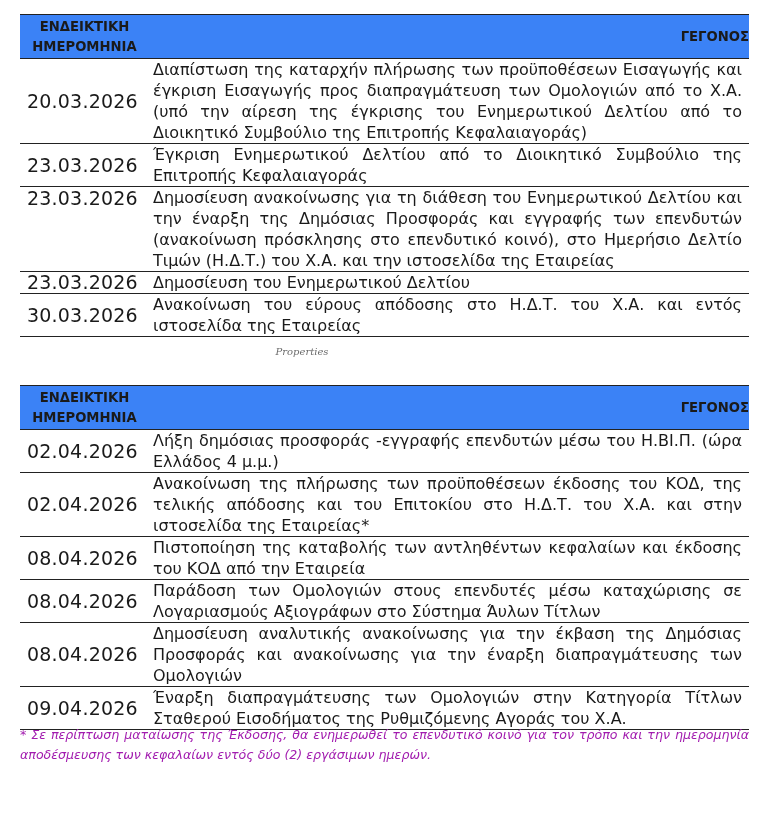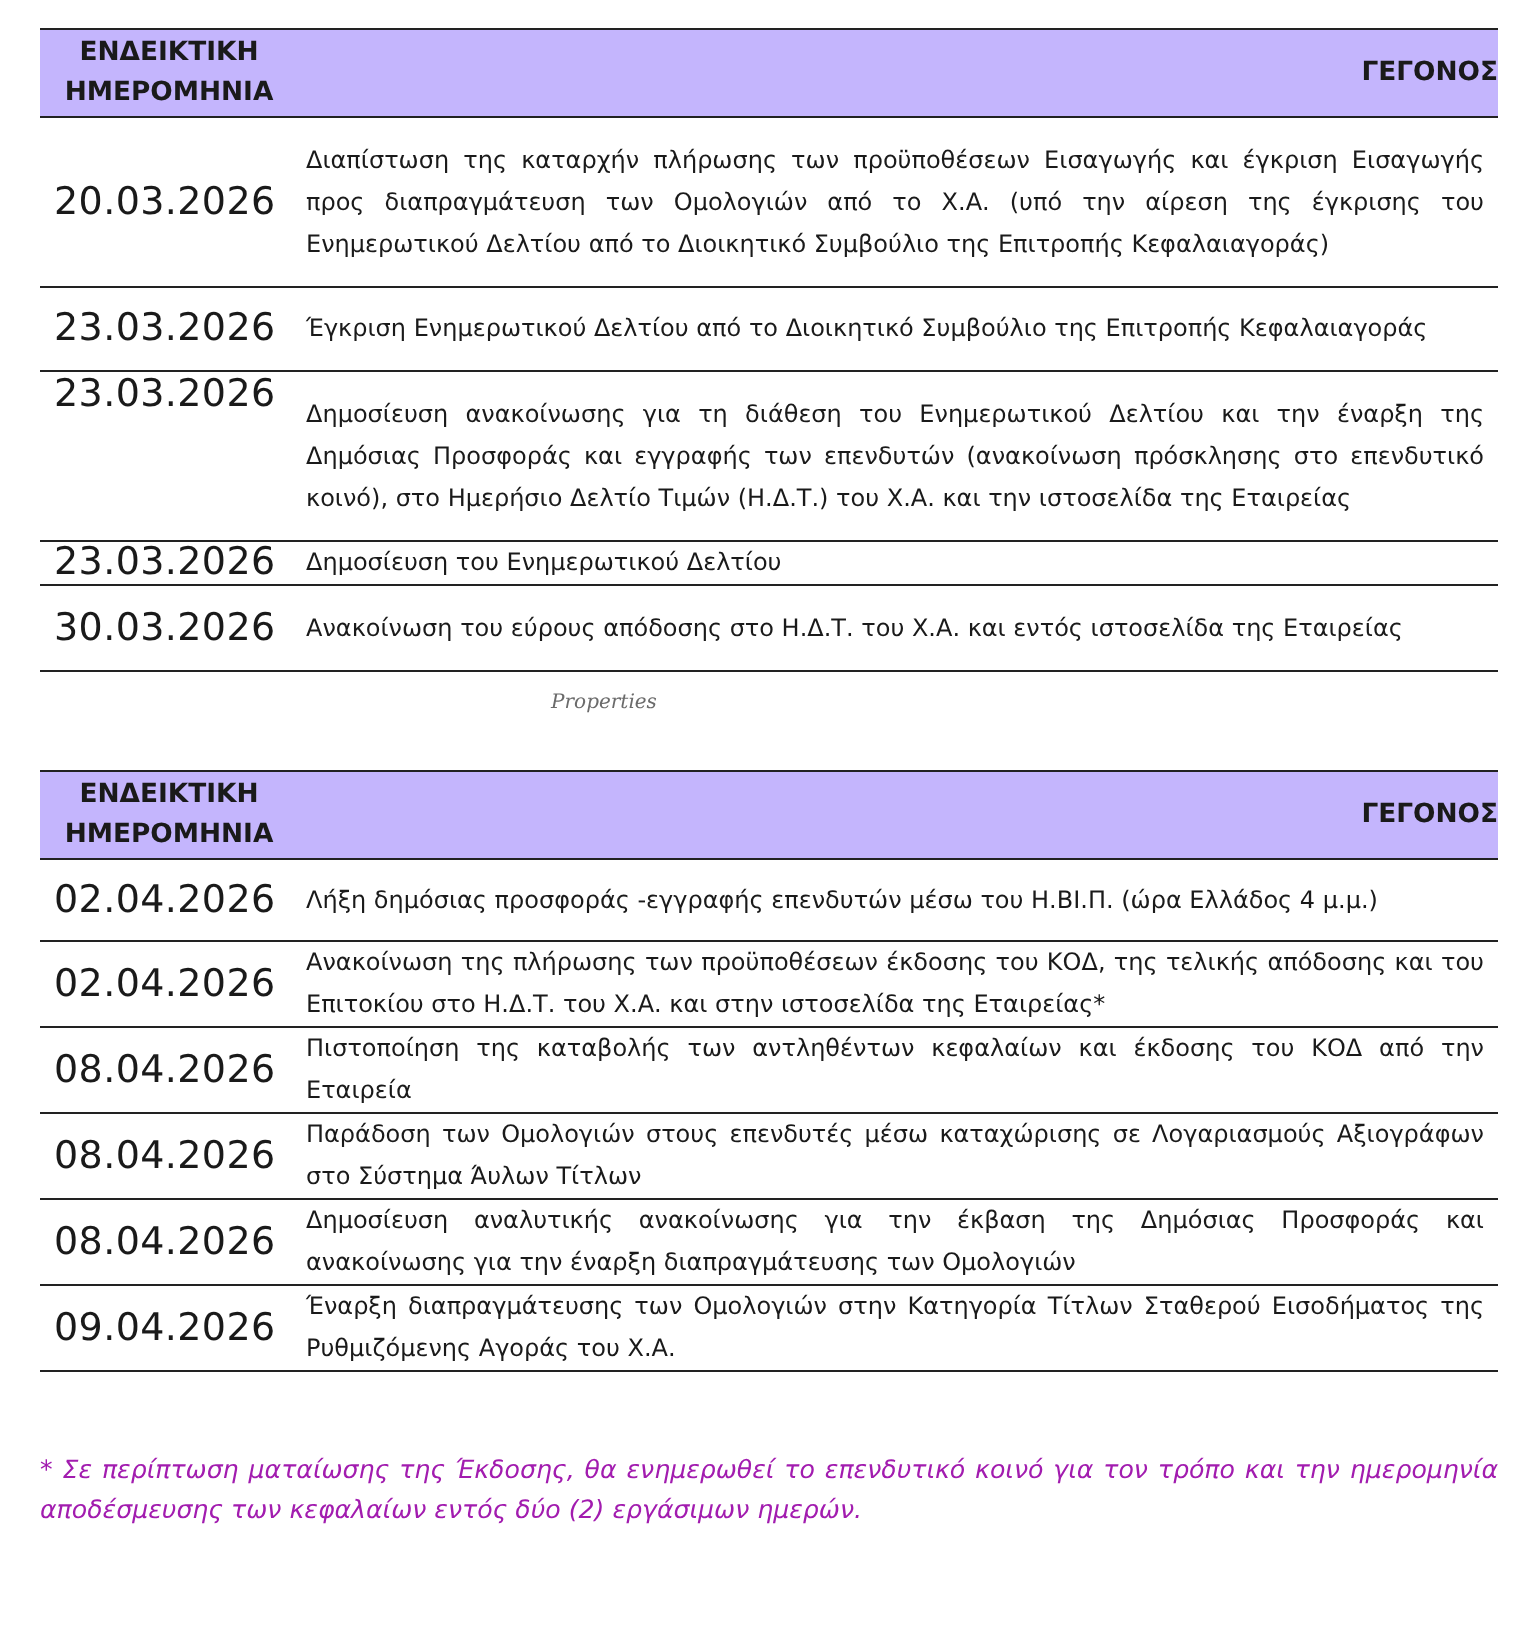--- a/index.html
+++ b/index.html
@@ -18,40 +18,40 @@
   .tbl {
     position: absolute;
     left: 20px;
     width: 729px;
     border-collapse: collapse;
     table-layout: fixed;
   }
   .tbl col.c-date { width: 129px; }
   .tbl col.c-event { width: 600px; }
   .tbl thead tr {
-    background: #c4b5fd;
+    background: #3b82f6;
   }
   .tbl thead th {
     font-weight: bold;
     font-size: 13.2px;
     line-height: 20px;
     color: #1a1a1a;
     border-top: 1.5px solid #222;
     border-bottom: 1.5px solid #222;
     padding: 2px 0 1px 0;
     text-align: right;
     vertical-align: middle;
   }
   .tbl thead th.h-date {
     text-align: center;
     padding-left: 0;
   }
   .tbl tbody td {
     border-bottom: 1.5px solid #222;
-    font-size: 12px;
+    font-size: 16px;
     line-height: 21px;
     padding: 0;
     vertical-align: middle;
   }
   .tbl tbody td.date {
     font-size: 19px;
     padding-left: 7px;
     letter-spacing: 0.2px;
   }
   .tbl tbody td.event {

